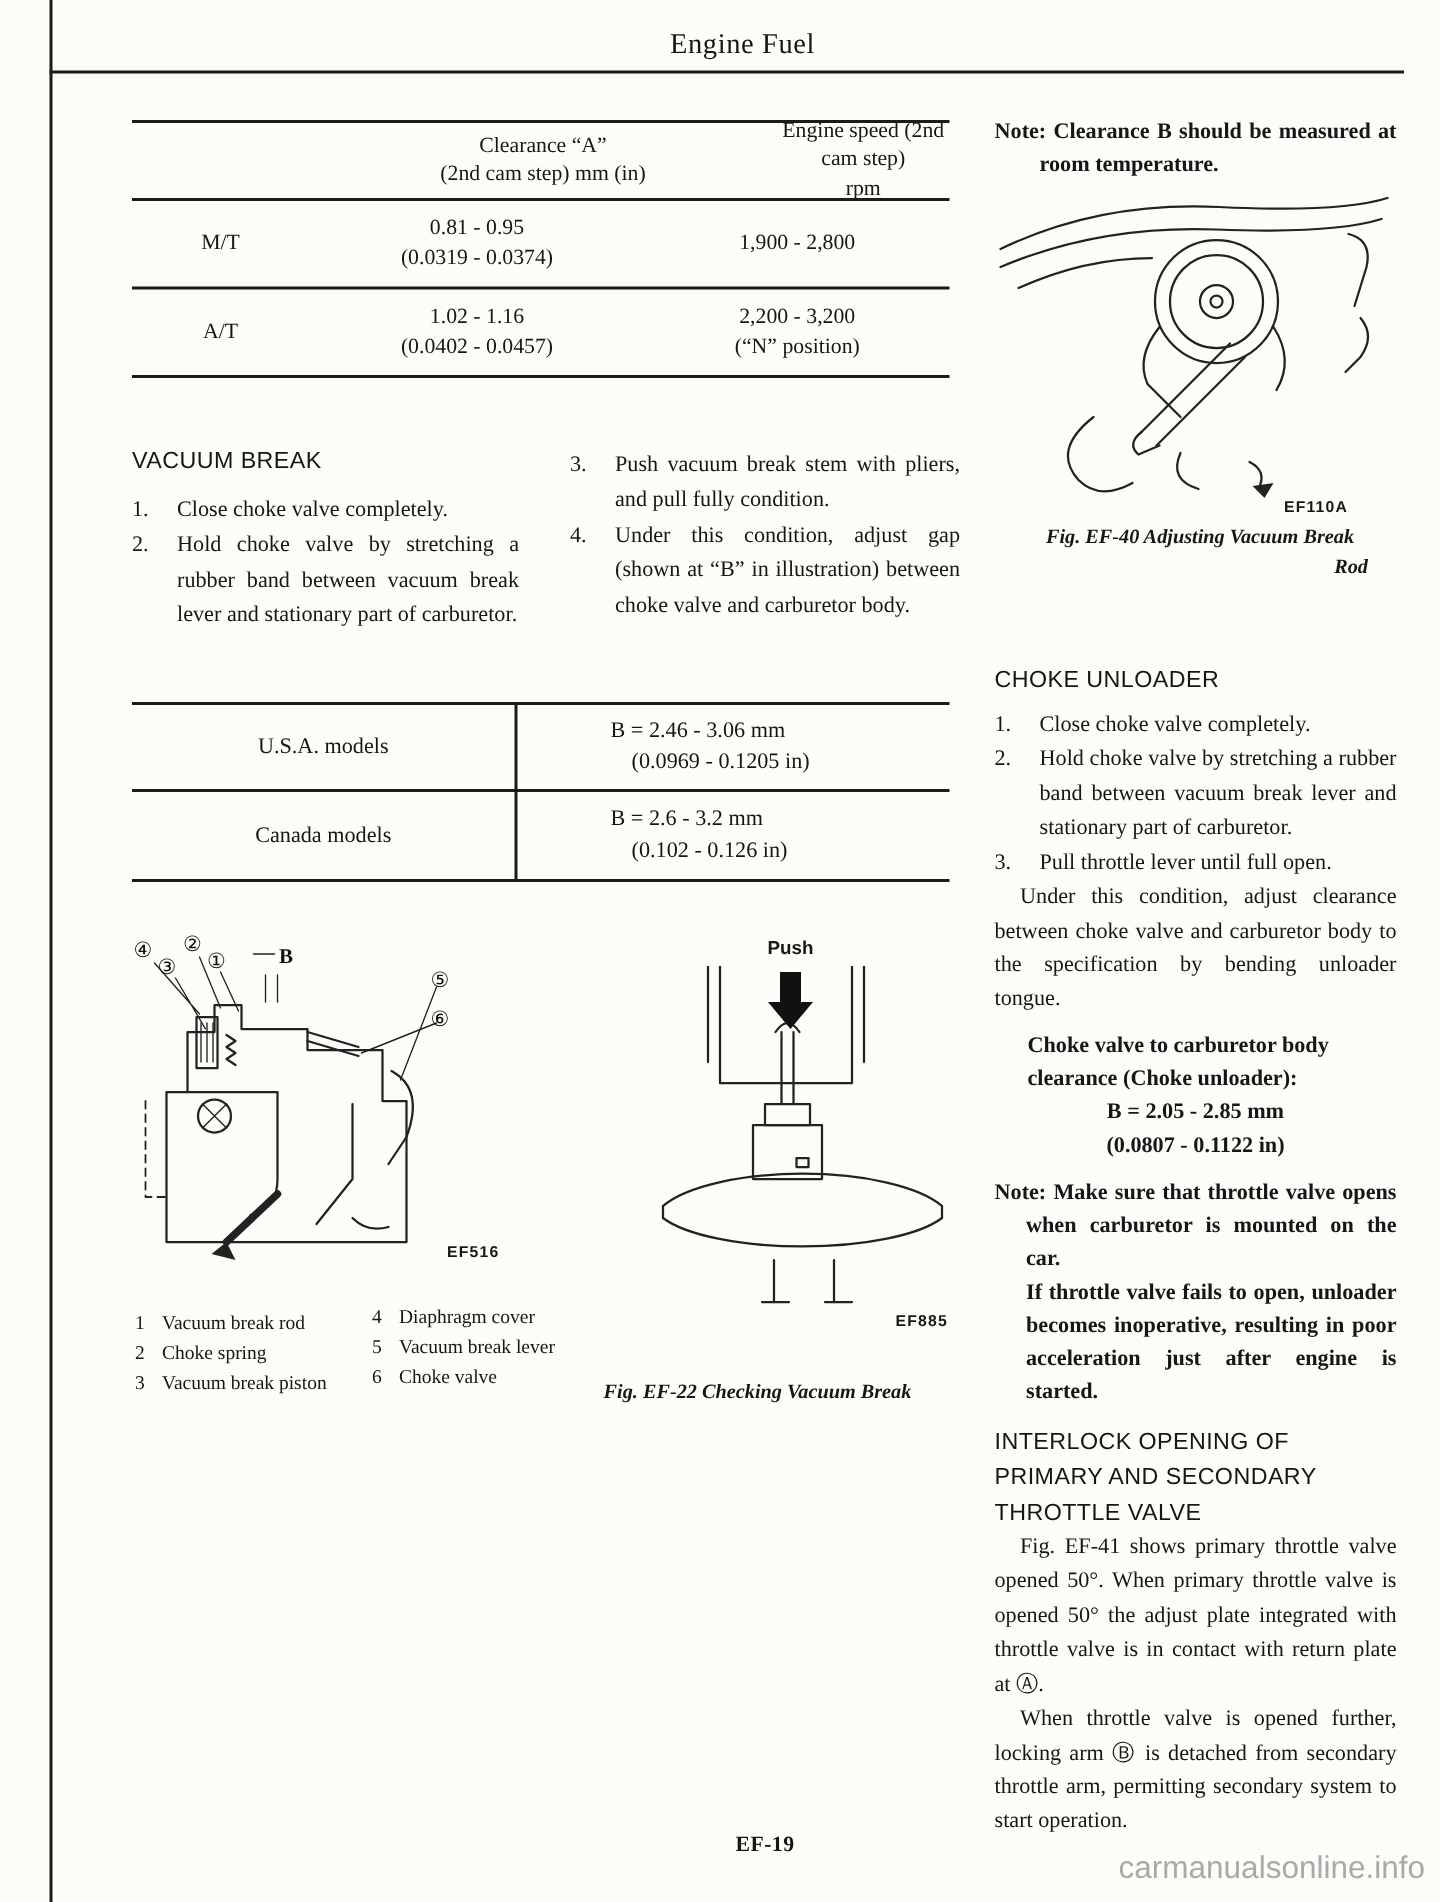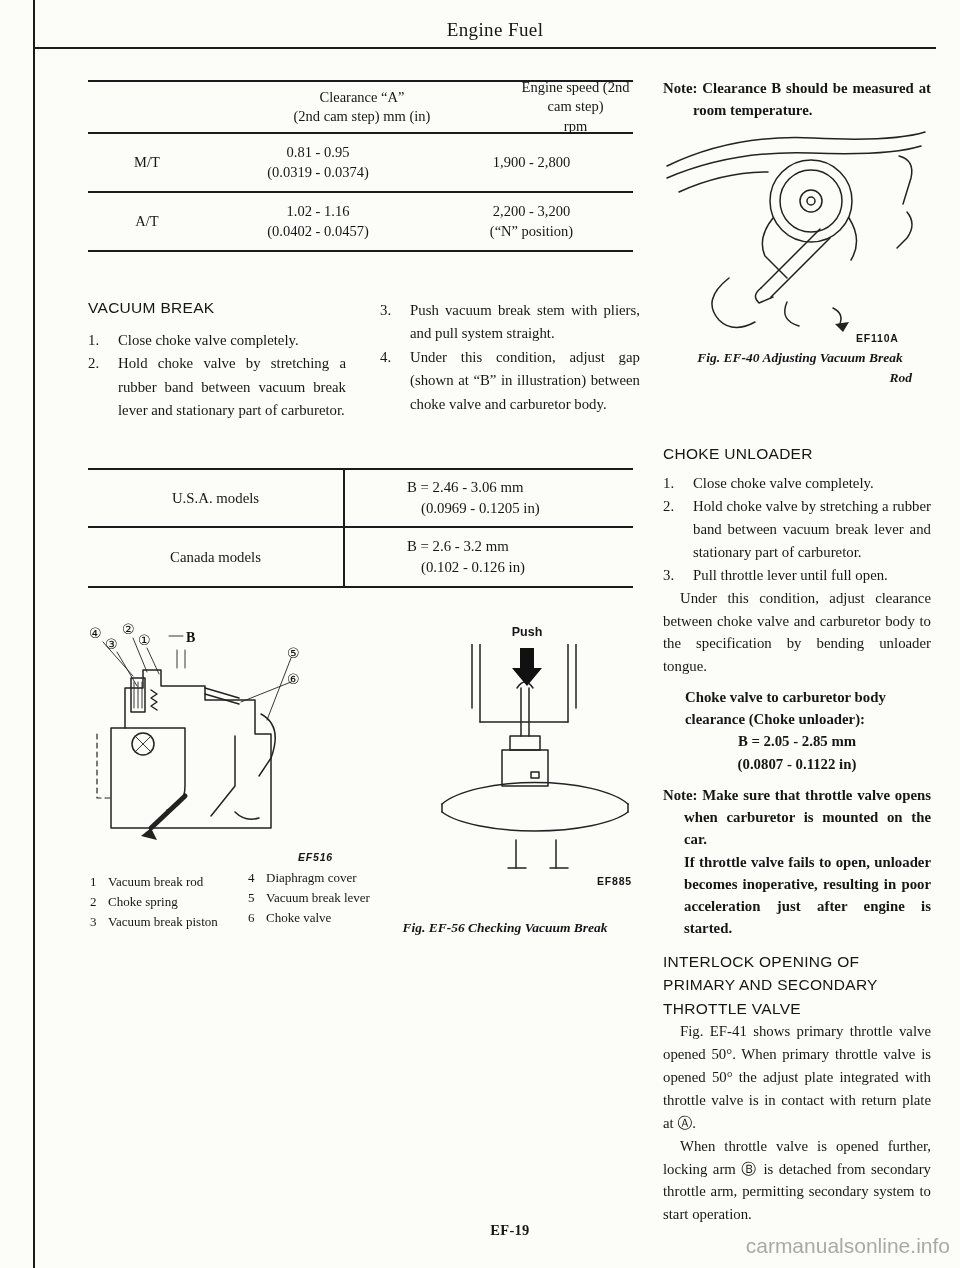--- a/index.html
+++ b/index.html
@@ -32,21 +32,21 @@
 
   .models-table { left:88px; top:456px; width:545px; font-size:14.8px;margin-top:12px; }
   .mt-row { display:flex; height:60px; border-bottom:2px solid #1b1b1b; }
   .mt-first { border-top:2px solid #1b1b1b; }
   .mt-left { width:257px; border-right:2px solid #1b1b1b; display:flex; align-items:center; justify-content:center; }
   .mt-right { flex:1; padding-left:62px; display:flex; flex-direction:column; justify-content:center; line-height:1.42; }
   .mt-in { padding-left:14px; }
 
   .fig39l-art { left:85px; top:616px; width:238px; height:238px; }
   .code-label { font-family:"Liberation Sans","DejaVu Sans",sans-serif; font-weight:bold; font-size:10.5px; letter-spacing:0.8px; }
-  .code-ef516 { left:298px; top:851px;font-style:italic; }
+  .code-ef516 { left:298px; top:829px; }
   .legend { font-size:13px; line-height:1.55; }
   .legend-left  { left:90px;  top:872px; }
   .legend-right { left:248px; top:868px; }
   .legend-item { display:flex; }
   .legend-num { flex:none; width:18px; }
   .push-label { left:497px; top:625px; width:60px; text-align:center; font-family:"Liberation Sans","DejaVu Sans",sans-serif; font-weight:bold; font-size:12.5px; }
   .fig39r-art { left:420px; top:644px; width:230px; height:240px; }
   .code-ef885 { left:597px; top:875px; }
   .fig-caption { font-size:13.5px; font-weight:bold; font-style:italic; }
   .cap-ef39 { left:360px; top:920px; width:290px; text-align:center; }
@@ -122,21 +122,21 @@
     </div>
     <div class="step">
       <span class="step-num">2.</span>
       <span class="step-text">Hold choke valve by stretching a rubber band between vacuum break lever and stationary part of carburetor.</span>
     </div>
   </div>
 
   <div class="abs body-col vb-right">
     <div class="step">
       <span class="step-num">3.</span>
-      <span class="step-text">Push vacuum break stem with pliers, and pull system straight.</span>
+      <span class="step-text">Push vacuum break stem with pliers, and pull fully condition.</span>
     </div>
     <div class="step">
       <span class="step-num">4.</span>
       <span class="step-text">Under this condition, adjust gap (shown at “B” in illustration) between choke valve and carburetor body.</span>
     </div>
   </div>
 
   <div class="abs models-table">
     <div class="mt-row mt-first">
       <div class="mt-left">U.S.A. models</div>
@@ -226,21 +226,21 @@
       <path d="M22 160 A100 34 0 0 1 208 160"></path>
       <path d="M22 160 v8 M208 160 v8"></path>
       <path d="M22 168 A100 30 0 0 0 208 168"></path>
       <path d="M96 196 V224 M136 196 V224"></path>
       <path d="M88 224 h18 M130 224 h18"></path>
       <path d="M111 128 h8 v6 h-8 z"></path>
     </g>
     <polygon points="100,4 114,4 114,24 122,24 107,42 92,24 100,24" fill="#111"></polygon>
   </svg>
   <div class="abs code-label code-ef885">EF885</div>
-  <div class="abs fig-caption cap-ef39">Fig. EF-56 Checking Vacuum Break</div>
+  <div class="abs fig-caption cap-ef39">Fig. EF-22 Checking Vacuum Break</div>
 
   <div class="abs note-top">Note: Clearance B should be measured at room temperature.</div>
 
   <svg class="abs fig40-art" viewBox="0 0 268 206">
     <g class="ln">
       <path d="M4 40 Q70 8 150 12 T262 6"></path>
       <path d="M4 52 Q70 24 148 27 T258 20"></path>
       <path d="M16 66 Q60 46 105 46"></path>
       <path d="M236 30 q16 4 12 22 l-8 26"></path>
       <path d="M244 86 q10 12 0 26 l-10 10"></path>

